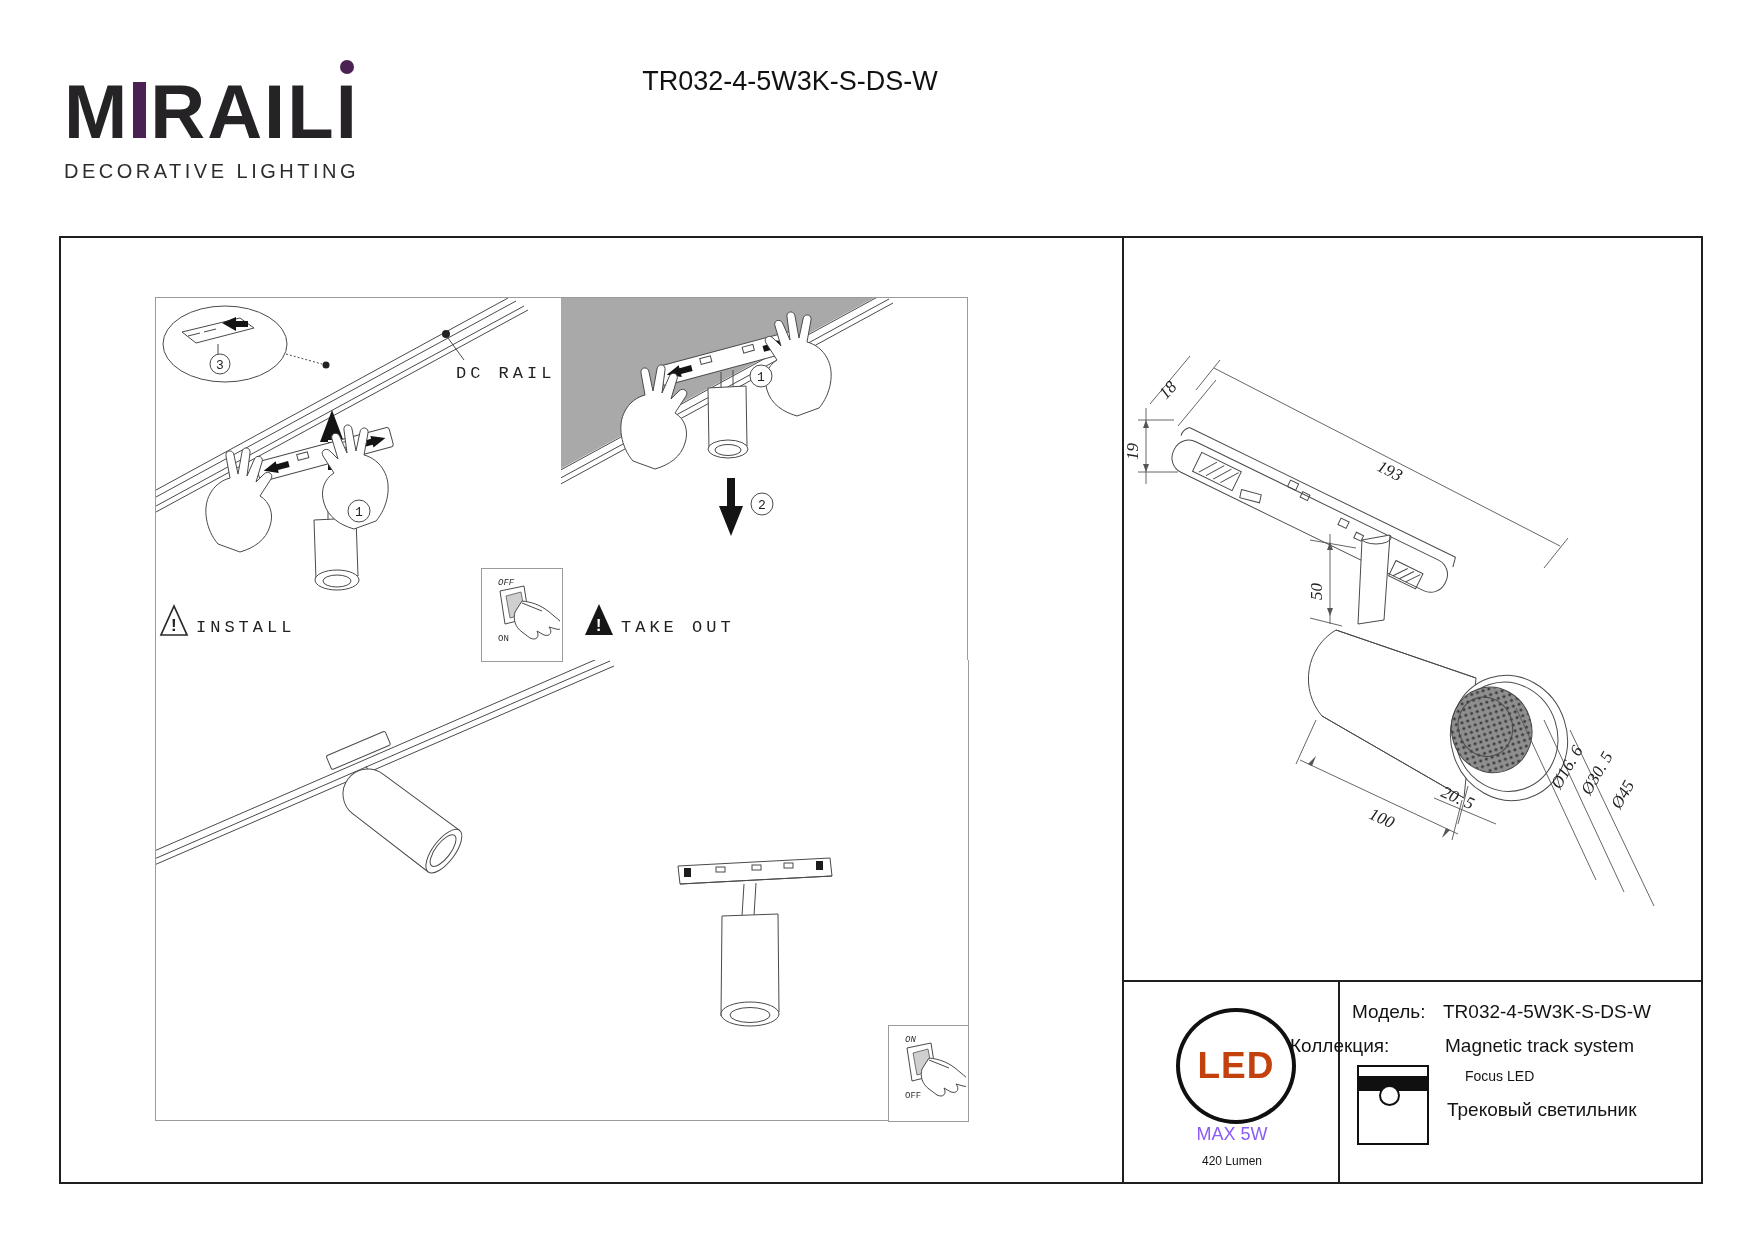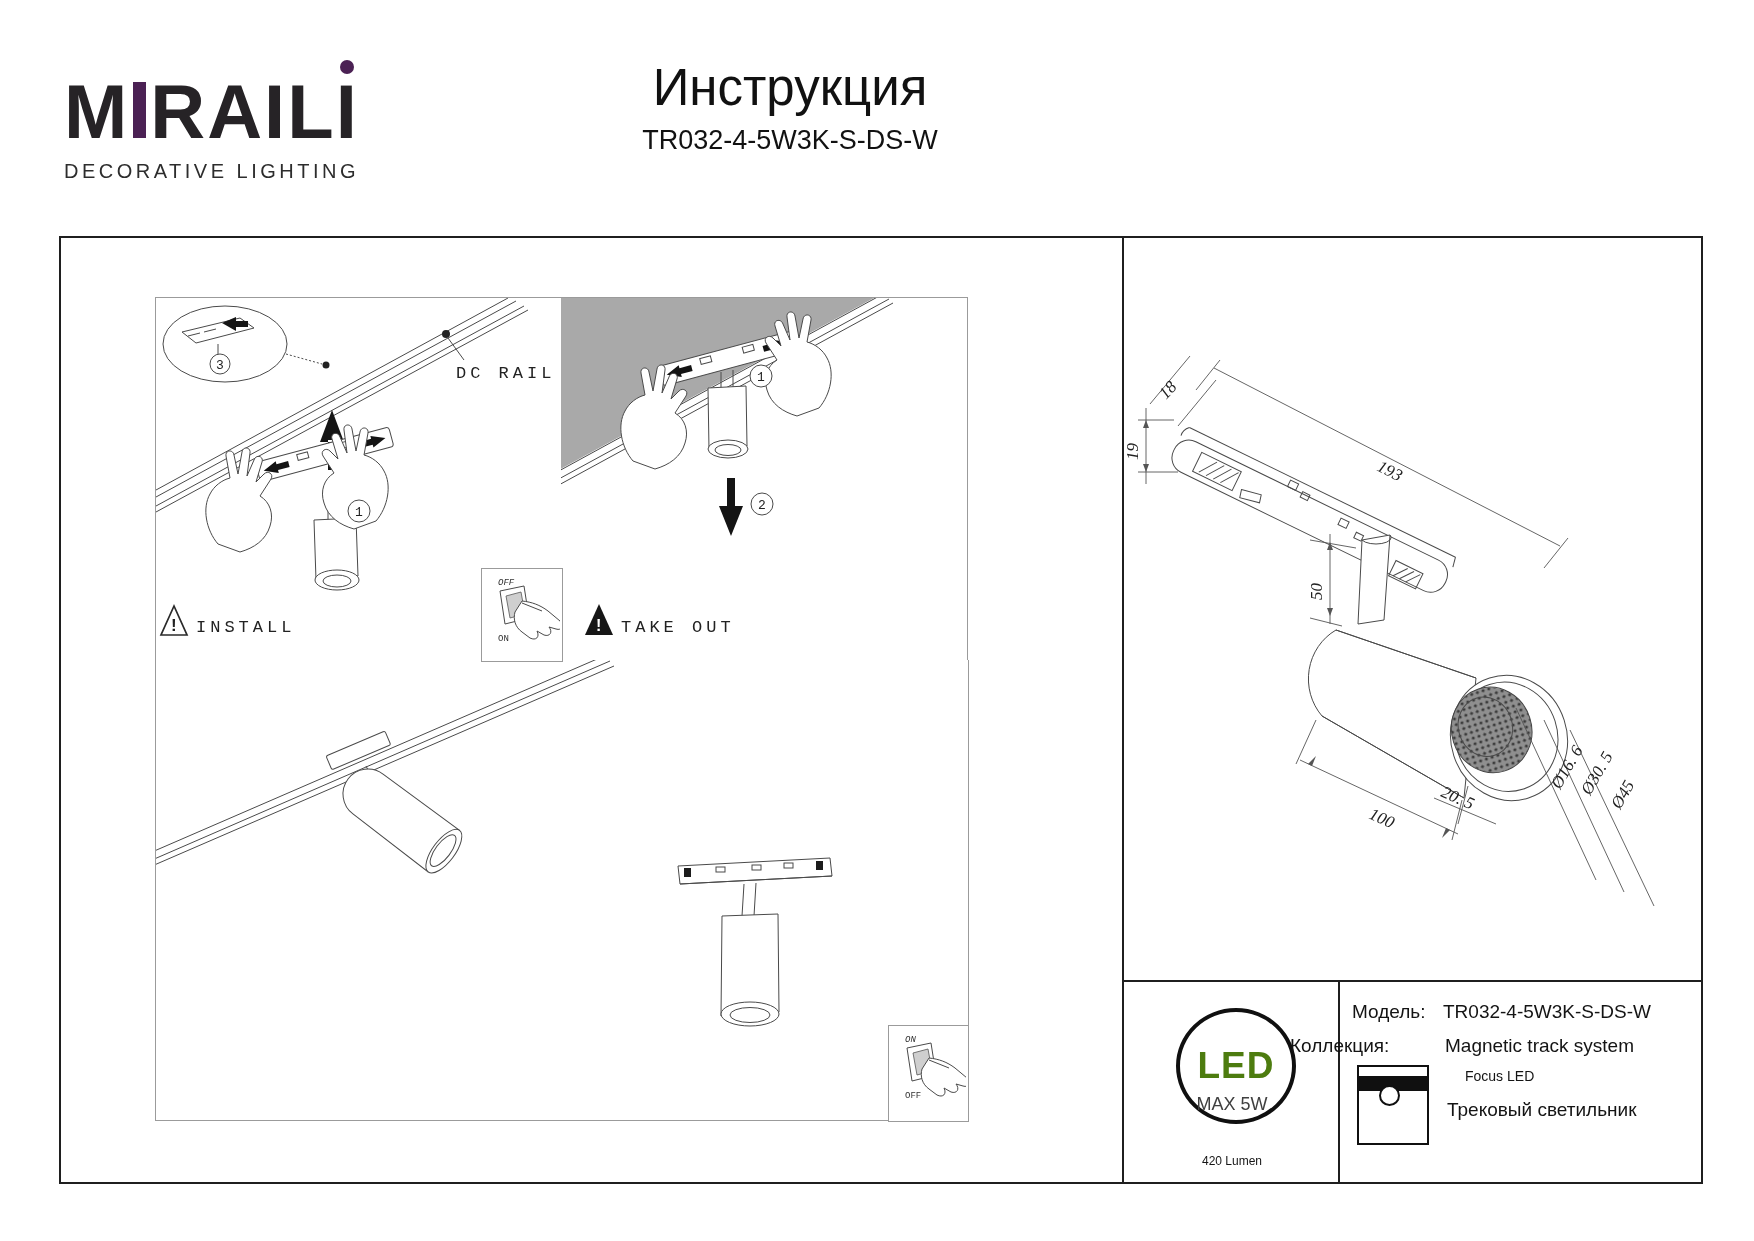--- a/index.html
+++ b/index.html
@@ -26,22 +26,22 @@
   .box-install{left:94px;top:59px;width:406px;height:363px;}
   .box-takeout{left:500px;top:59px;width:406px;height:363px;border-left:none;}
   .box-lower{left:94px;top:422px;width:812px;height:460px;border-top:none;}
   .box-sw1{left:420px;top:330px;width:80px;height:92px;z-index:3;}
   .box-sw2{left:827px;top:787px;width:79px;height:95px;z-index:3;}
   .subbox svg{display:block;}
   .rightdraw{position:absolute;left:1063px;top:0;width:577px;height:742px;}
   
   .led-circle{position:absolute;left:1115px;top:770px;width:112px;height:108px;border:4px solid #101010;
               border-radius:50%;display:flex;align-items:center;justify-content:center;}
-  .led-circle span{font-weight:bold;font-size:37px;letter-spacing:1px;color:#4d7c0f;}
-  .led-max{position:absolute;left:1091px;top:856px;width:160px;text-align:center;font-size:18px;color:#404040;}
+  .led-circle span{font-weight:bold;font-size:37px;letter-spacing:1px;color:#c2410c;}
+  .led-max{position:absolute;left:1091px;top:886px;width:160px;text-align:center;font-size:18px;color:#8b5cf6;}
   .led-lumen{position:absolute;left:1091px;top:916px;width:160px;text-align:center;font-size:12px;color:#161616;}
   
   .spec-label{position:absolute;font-size:19px;color:#141414;}
   .spec-value{position:absolute;font-size:19px;color:#141414;}
   .spec-icon{position:absolute;left:1296px;top:827px;width:68px;height:76px;border:2px solid #101010;background:#fff;}
   .spec-icon .band{position:relative;height:15px;background:#101010;margin-top:9px;}
   .spec-icon .knob{position:absolute;left:20px;top:9px;width:17px;height:17px;border-radius:50%;
                    background:#fff;border:2px solid #101010;}
   text.lbl{font-family:"Liberation Mono","DejaVu Sans Mono",monospace;font-size:17px;letter-spacing:4px;fill:#222;}
   text.tiny{font-family:"Liberation Mono","DejaVu Sans Mono",monospace;font-size:9px;fill:#333;}
@@ -55,21 +55,20 @@
 <body>
 
 <div class="page">
 
   <div class="logo">
     <span class="lt">M</span><span class="bar"></span><span class="lt">RAIL</span><span class="lt iwrap"><span>I</span><span class="idot"></span></span>
   </div>
   <div class="tagline">DECORATIVE LIGHTING</div>
 
   <div class="titleblock">
-    <div class="title-main">Инструкция</div>
     <div class="title-model">TR032-4-5W3K-S-DS-W</div>
   </div>
 
   <div class="frame">
     <div class="vdiv"></div>
     <div class="hline-table"></div>
     <div class="vdiv-table"></div>
 
     <div class="subbox box-install">
       <svg width="406" height="363" viewBox="0 0 406 363">

